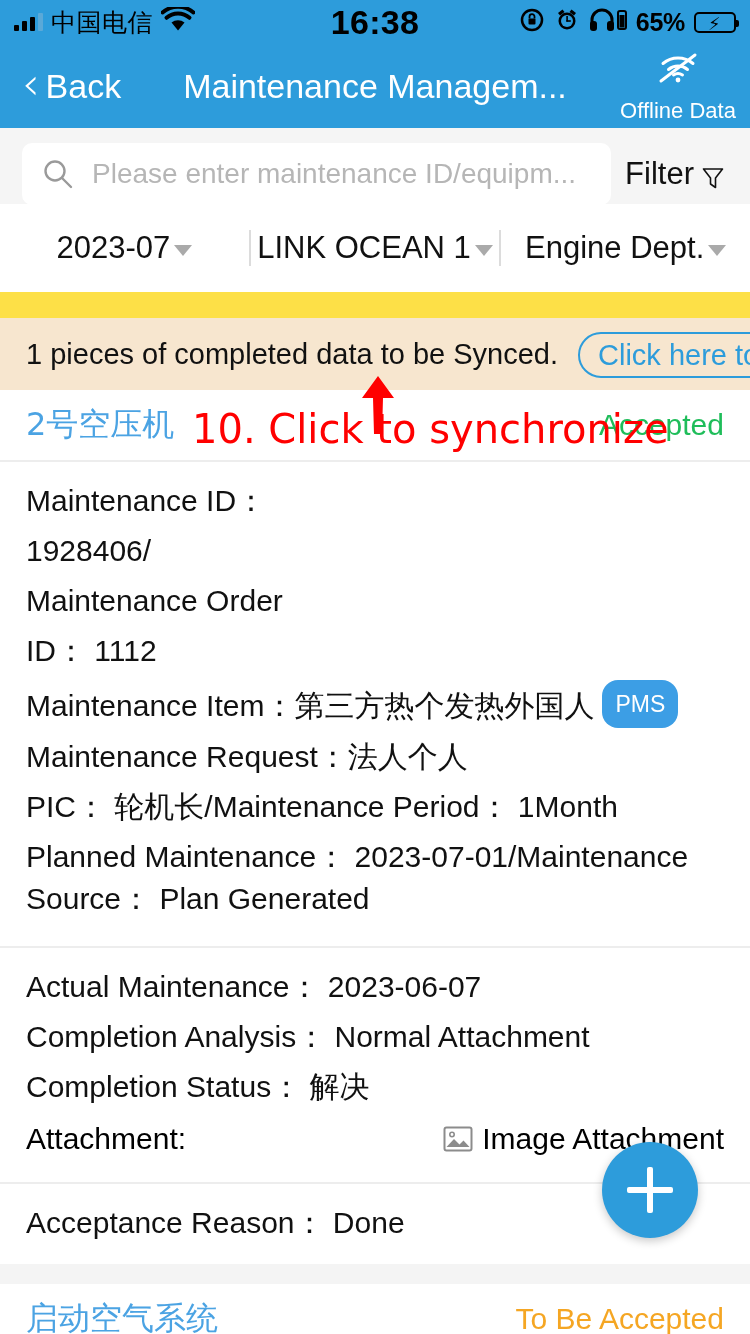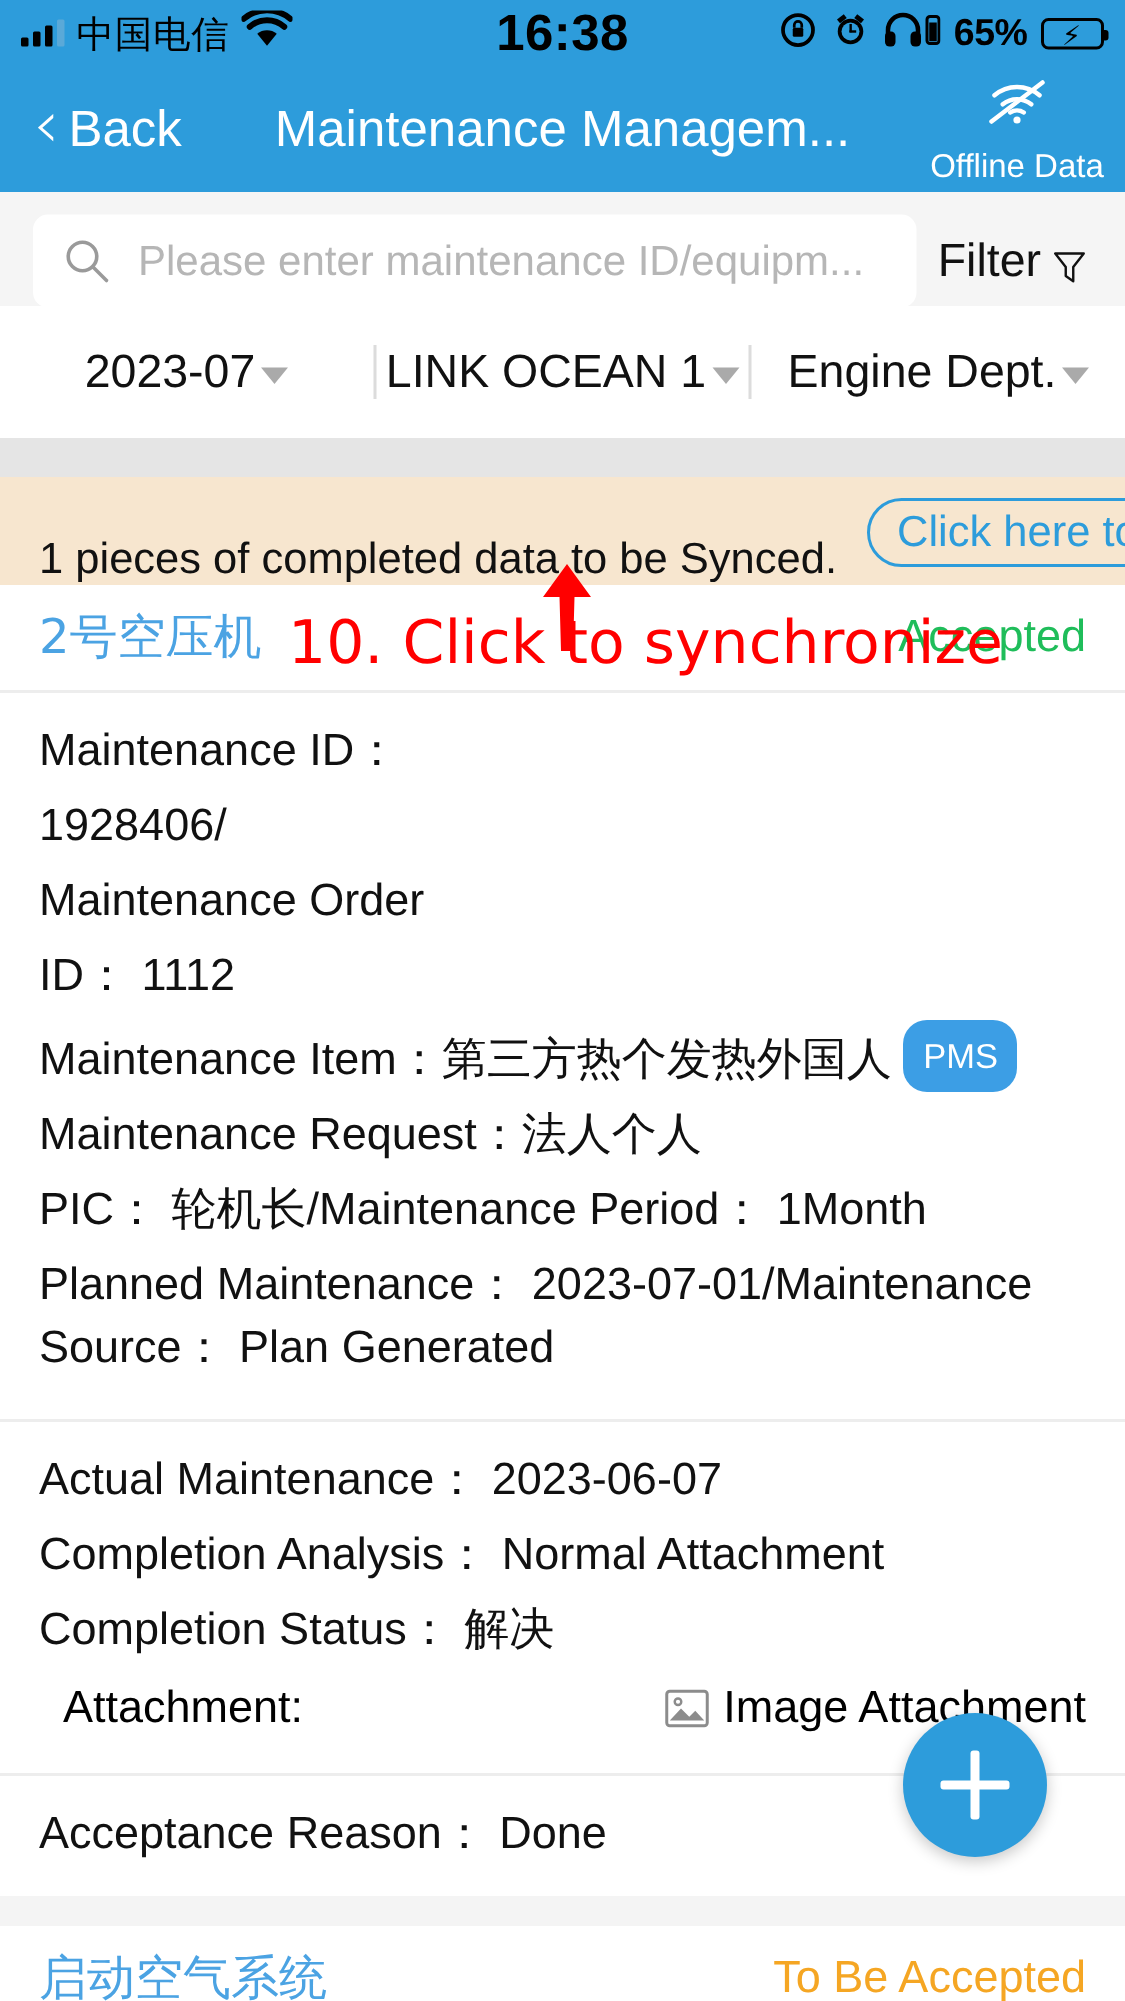--- a/index.html
+++ b/index.html
@@ -2,21 +2,21 @@
 <html><head>
 <meta charset="utf-8">
 <style>
   * { box-sizing: border-box; margin: 0; padding: 0; }
   html, body {
     width: 750px; height: 1334px;
     background: #ffffff;
     font-family: "Liberation Sans", "DejaVu Sans", sans-serif;
     overflow: hidden;
   }
-  #app { position: relative; width: 750px; height: 1334px; overflow: hidden; background:#e5e5e5; }
+  #app { position: relative; width: 750px; height: 1334px; overflow: hidden; background:#fde047; }
 
   
   .statusbar {
     position: absolute; top: 0; left: 0; width: 750px; height: 44px;
     background: #2d9cdb; display: flex; align-items: center;
     padding: 0 14px; color: #000;
   }
   .sb-left { display: flex; align-items: center; gap: 8px; }
   .sig { display: flex; align-items: flex-end; gap: 3px; height: 18px; }
   .sig i { display:block; width: 5px; background:#000; border-radius:1px; }
@@ -82,21 +82,21 @@
   }
   .fcell { display:flex; align-items:center; justify-content:center; gap:4px;
            font-size:31px; color:#111; flex:1 1 0; white-space:nowrap; }
   .fcell .caret { width:0;height:0;border-left:9px solid transparent;
                   border-right:9px solid transparent;border-top:11px solid #aaa; margin-top:4px;}
   .fdiv { width:2px; height:36px; background:#dcdcdc; flex:0 0 auto; }
 
   
   .banner {
     position:absolute; top:318px; left:0; width:750px; height:72px;
-    background:#f7e6cf; display:flex; align-items:flex-end; padding-left:26px;
+    background:#f7e6cf; display:flex; align-items:center; padding-left:26px;
     overflow:hidden;
   }
   .banner .btxt { font-size:29px; color:#111; white-space:nowrap; }
   .syncbtn {
     position:absolute; left:578px; top:14px; height:46px;
     border:2px solid #2d9cdb; border-radius:24px; color:#2d9cdb;
     font-size:29px; display:flex; align-items:center; padding: 0 18px; white-space:nowrap;
     background:transparent;
   }
 
@@ -112,21 +112,21 @@
   .card-status { font-size:30px; }
   .st-accepted { color:#1fbd5a; }
   .st-tobe { color:#f5a623; }
   .card-body { padding: 14px 26px 16px 26px; }
   .row { font-size:30px; color:#111; line-height:42px; padding: 4px 0; }
   .pms {
     display:inline-block; background:#3c9ee5; color:#fff; font-size:23px;
     border-radius:16px; padding: 3px 13px; vertical-align: 4px; margin-left:8px;text-align:center;
   }
   .sect-div { height:2px; background:#ededed; margin: 6px 0 0 0; }
-  .att-row { display:flex; align-items:flex-start; padding: 10px 0 4px 0; font-size:30px;margin-left:16px; }
+  .att-row { display:flex; align-items:flex-start; padding: 10px 0 4px 0; font-size:30px; }
   .att-right { margin-left:auto; display:flex; align-items:center; gap:9px; }
   .imgicon { width:30px; height:28px; }
   .gapbar { height:20px; background:#f4f4f4; }
 
   
   .fab {
     position:absolute; left:602px; top:1142px; width:96px; height:96px;
     border-radius:50%; background:#2d9cdb; box-shadow: 0 3px 10px rgba(0,0,0,.22);
     display:flex; align-items:center; justify-content:center; z-index: 30;
   }

